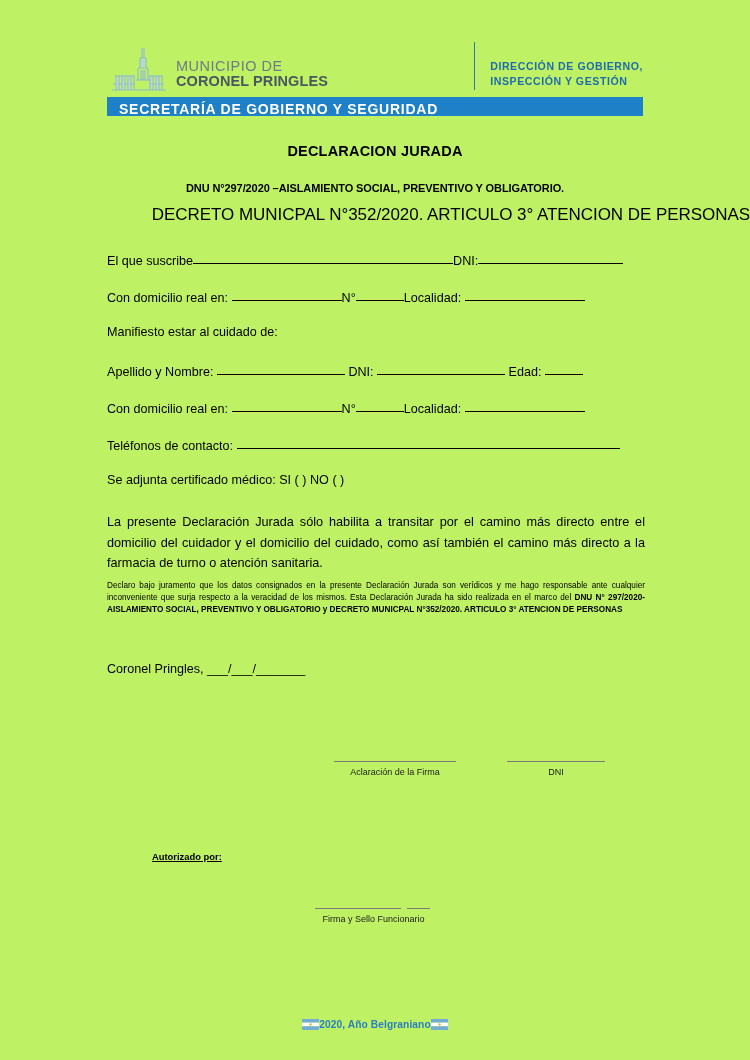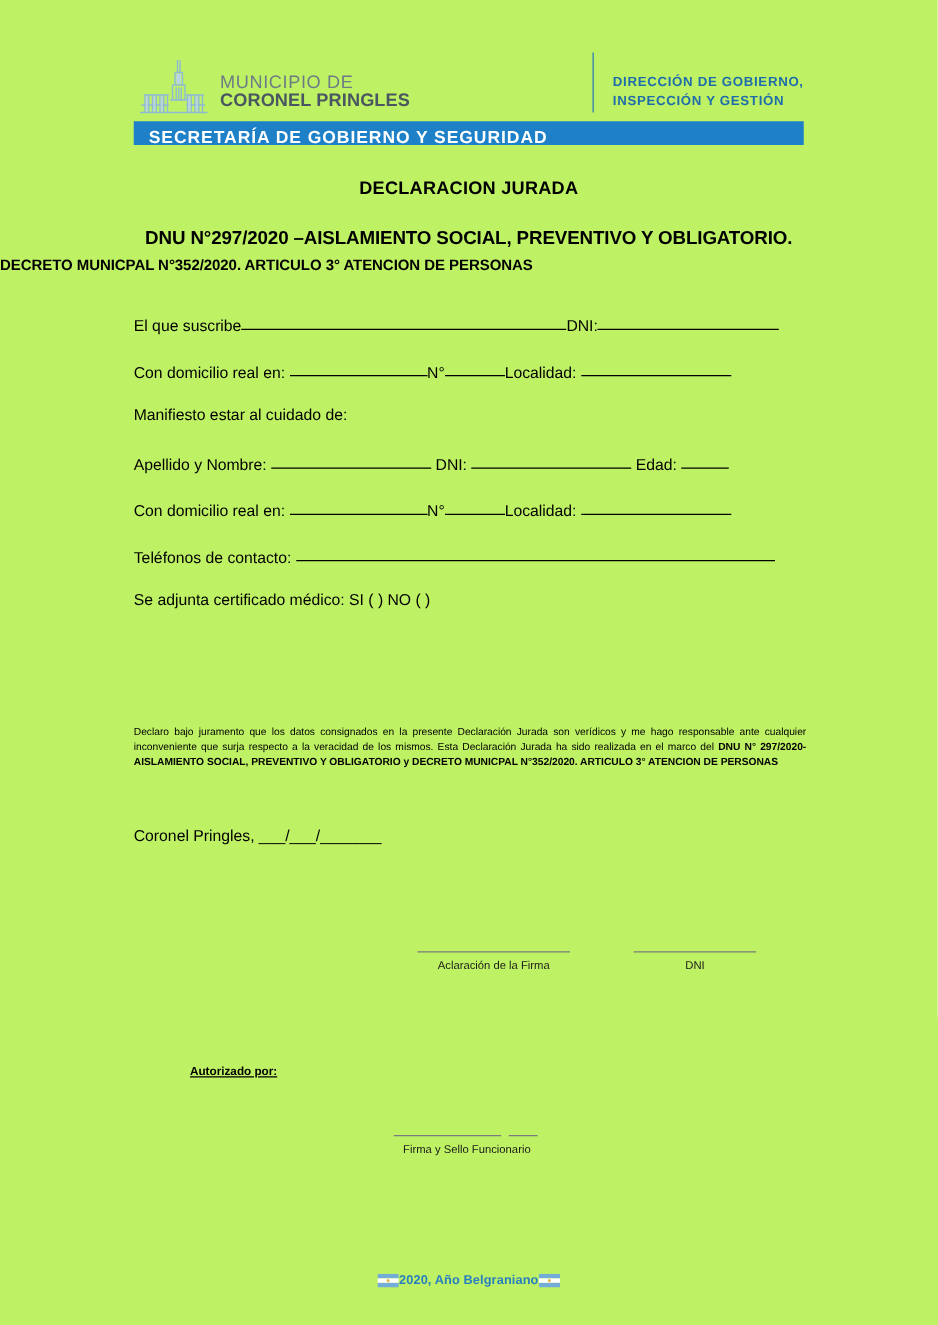--- a/index.html
+++ b/index.html
@@ -113,32 +113,32 @@
     font-size: 14.5px;
     font-weight: 700;
     letter-spacing: 0.2px;
   }
   .subtitle1 {
     position: absolute;
     left: 0;
     right: 0;
     top: 182px;
     text-align: center;
-    font-size: 15px;
+    font-size: 11px;
     font-weight: 700;
     letter-spacing: -0.1px;
   }
   .subtitle2 {
     position: absolute;
     left: 0;
     right: 0;
     top: 205px;
-    text-align: left;
-    font-size: 12px;
-    font-weight: 700;
+    text-align: right;
+    font-size: 17px;
+    font-weight: 400;
     letter-spacing: -0.05px;
   }
 
   
   .form {
     position: absolute;
     left: 107px;
     top: 252px;
     width: 536px;
     font-size: 12.6px;
@@ -346,20 +346,21 @@
     <div class="frow">
       <span class="seg">Teléfonos de contacto: </span><span class="fill" style="width:383px"></span>
     </div>
 
     <div class="frow">
       <span class="seg">Se adjunta certificado médico: SI (  ) NO (  )</span>
     </div>
 
   </div>
 
+  <div class="para">La presente Declaración Jurada sólo habilita a transitar por el camino más directo entre el domicilio del cuidador y el domicilio del cuidado, como así también el camino más directo a la farmacia de turno o atención sanitaria.</div>
 
   <div class="fineprint">
     <span>Declaro bajo juramento que los datos consignados en la presente Declaración Jurada son verídicos y me hago responsable ante cualquier inconveniente que surja respecto a la veracidad de los mismos. Esta Declaración Jurada ha sido realizada en el marco del </span><b>DNU N° 297/2020-AISLAMIENTO SOCIAL, PREVENTIVO Y OBLIGATORIO y DECRETO MUNICPAL  N°352/2020. ARTICULO 3° ATENCION DE PERSONAS</b>
   </div>
 
   <div class="dateline">Coronel Pringles,  ___/___/_______</div>
 
   <div class="sigrow">
 
 

